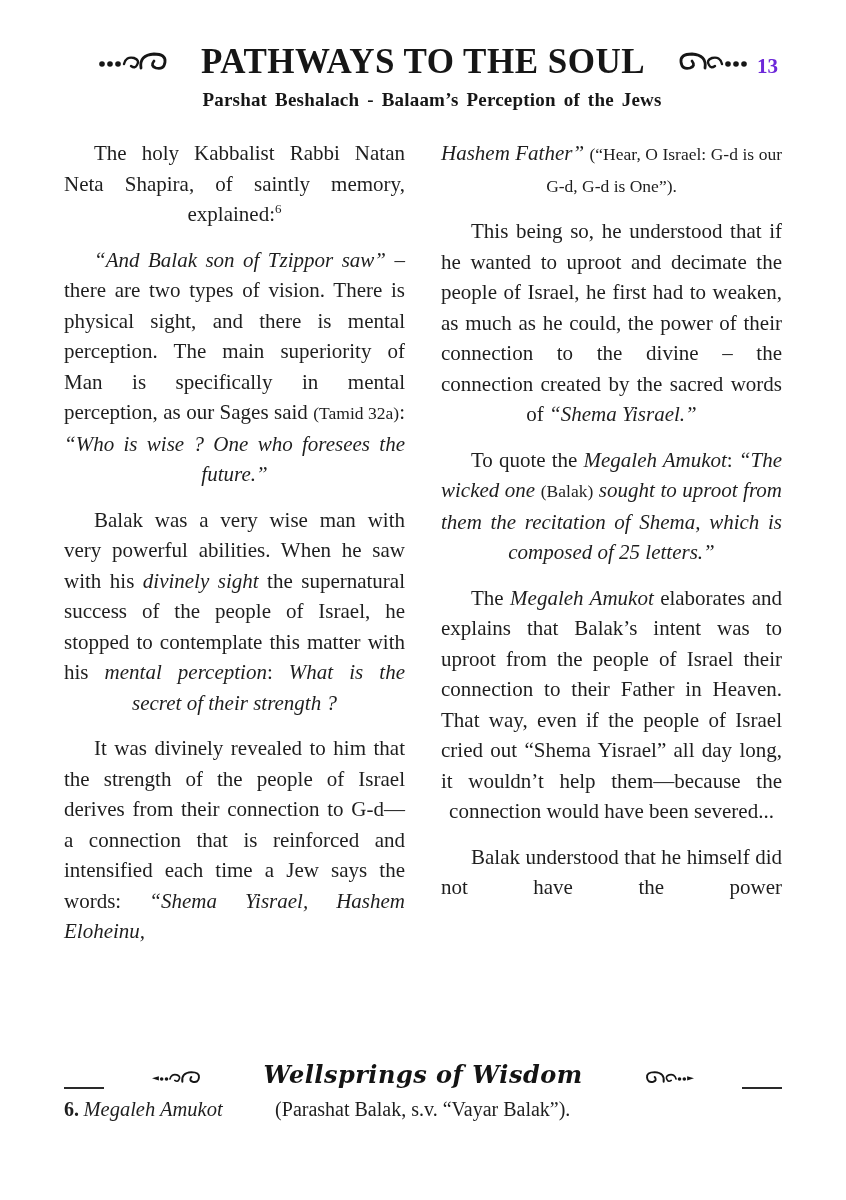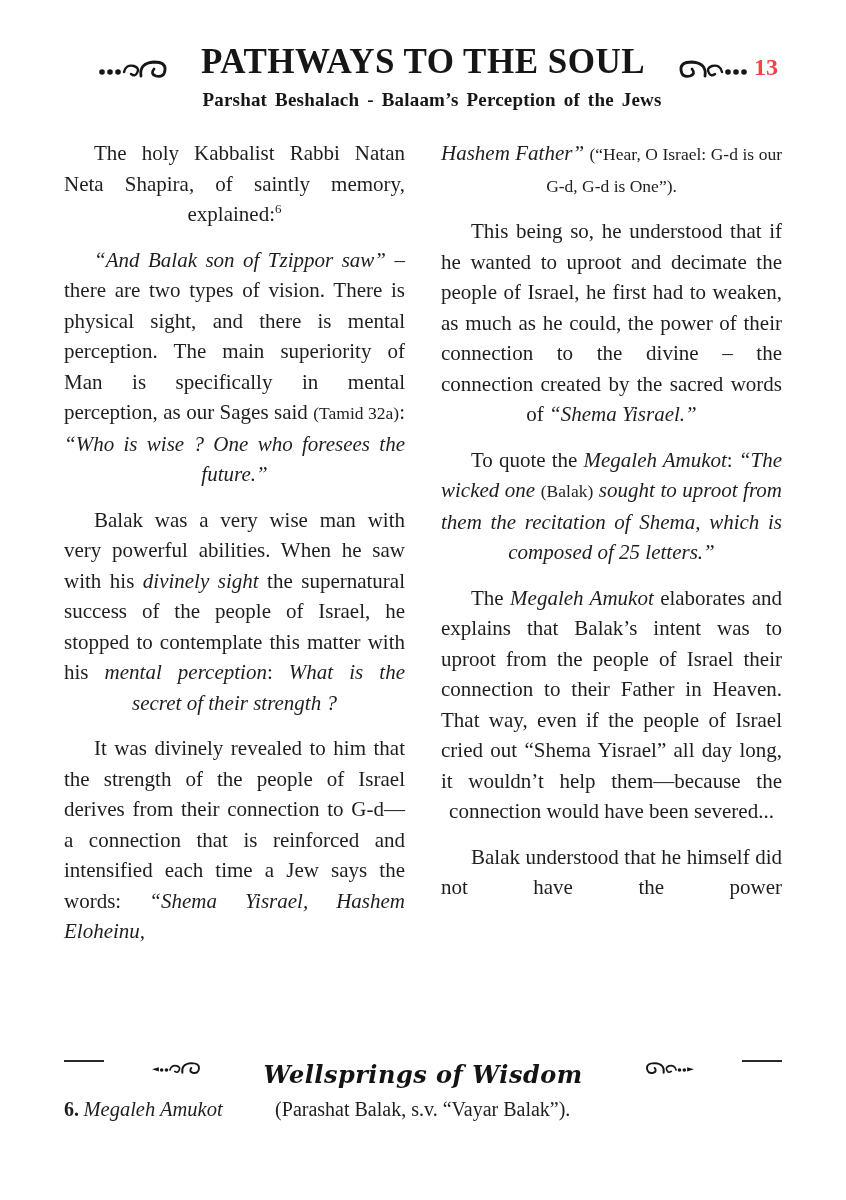--- a/index.html
+++ b/index.html
@@ -8,29 +8,29 @@
     width: 846px;
     height: 1200px;
     background: #ffffff;
     color: #1e1e1e;
     font-family: "Liberation Serif", serif;
     overflow: hidden;
   }
   
   .header { text-align: center; padding-top: 42px; position: relative; }
   .title-row {
-    display: flex; justify-content: center; align-items: flex-end; gap: 20px;
+    display: flex; justify-content: center; align-items: center; gap: 20px;
   }
   .book-title {
     margin: 0; font-size: 35px; font-weight: bold; letter-spacing: 0.5px;
     color: #161616; white-space: nowrap;
   }
   .page-num {
     position: absolute; right: 68px; top: 54px;
-    font-size: 24px; font-weight: bold; color: #ef4444;
+    font-size: 21px; font-weight: bold; color: #6d28d9;
   }
   .subtitle {
     margin: 7px 0 0 18px; font-size: 19px; font-weight: bold;
     color: #161616; letter-spacing: 0.2px; word-spacing: 3px;
   }
   .flourish { height: 24px; width: 84px; }
   .flourish.mirror { transform: scaleX(-1); }
   
   .columns {
     display: flex; justify-content: space-between;
@@ -44,21 +44,21 @@
     margin: 0 0 15px 0; text-indent: 30px;
     text-align: justify; text-align-last: center;
   }
   .col p.no-indent { text-indent: 0; }
   .col p.last-justify { text-align-last: justify; }
   .it { font-style: italic; }
   .sm { font-size: 17.5px; }
   .sup { vertical-align: super; font-size: 13px; line-height: 0; }
   
   .footer { position: absolute; left: 64px; right: 64px; top: 1060px; }
-  .rule-row { display: flex; align-items: flex-start; gap: 48px; }
+  .rule-row { display: flex; align-items: flex-end; gap: 48px; }
   .rule { flex: 1; height: 2px; background: #2a2a2a; }
   .ws-text {
     font-family: "DejaVu Serif", serif; font-style: italic; font-weight: bold;
     font-size: 24px; color: #141414; padding: 0 5px; white-space: nowrap;
     letter-spacing: 0.5px;
   }
   .footer-flourish { height: 20px; width: 58px; }
   .footer-flourish.mirror { transform: scaleX(-1); }
   .footnote { margin-top: 9px; font-size: 18px; text-align: left; }
   .fn-marker { font-weight: bold; font-size: 20px; }

